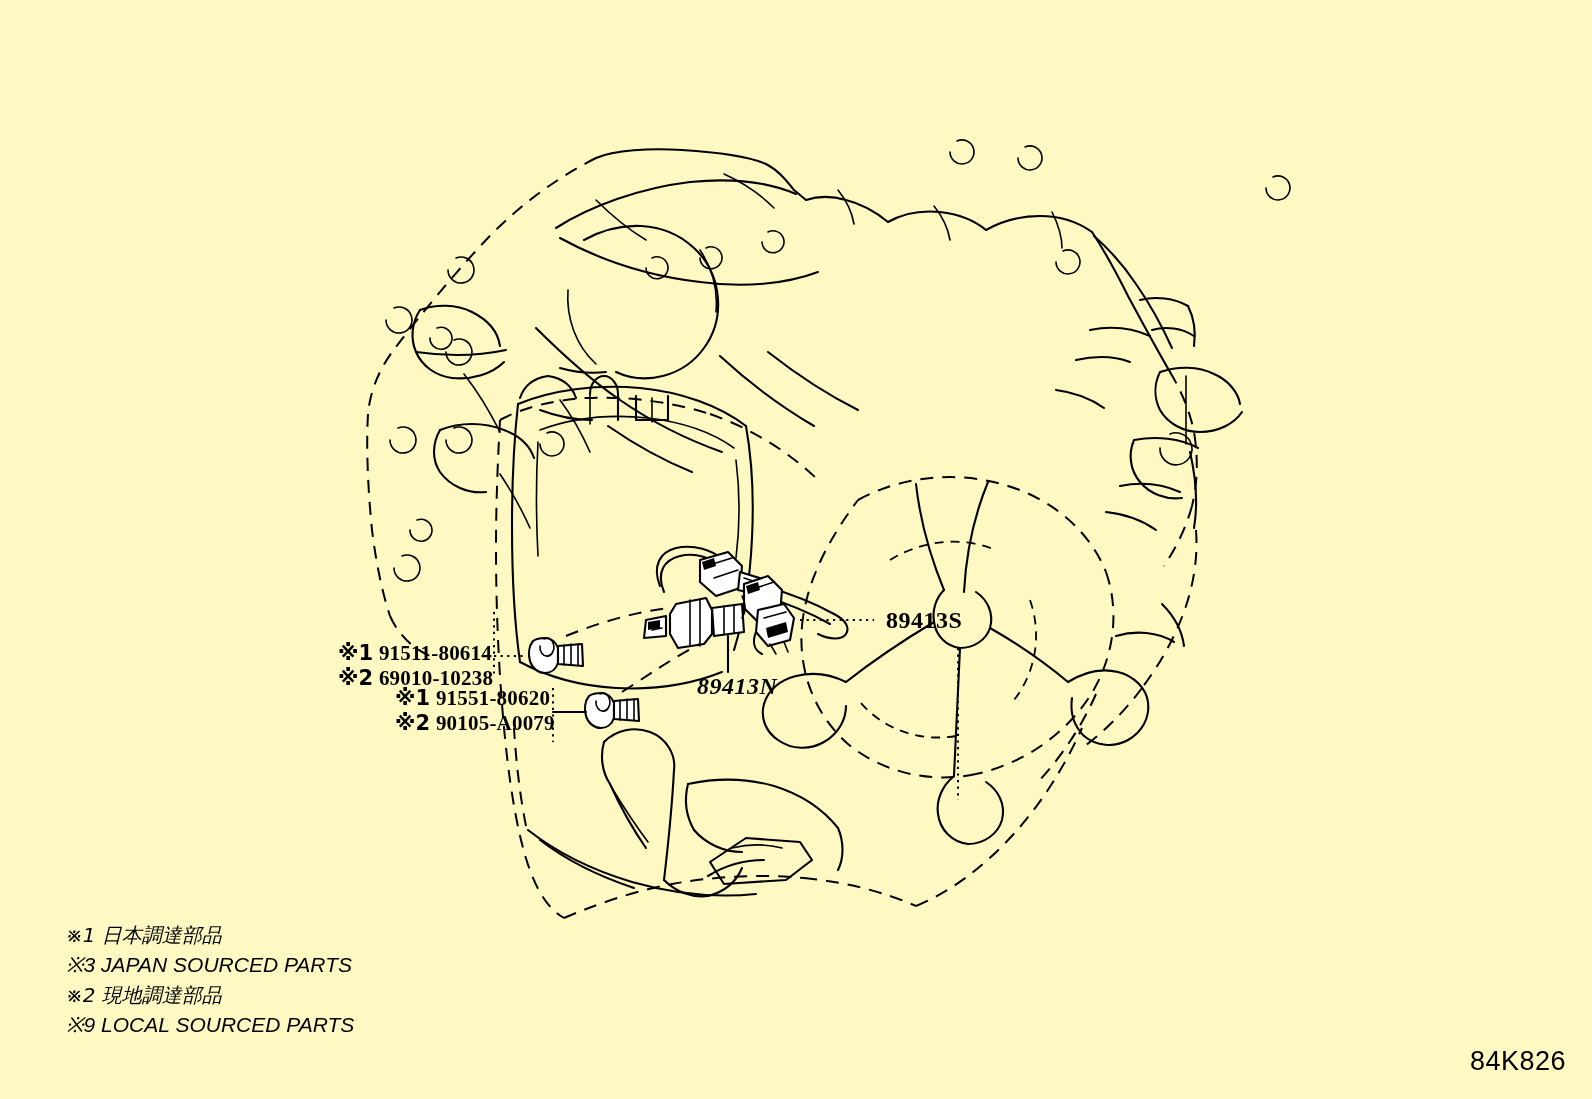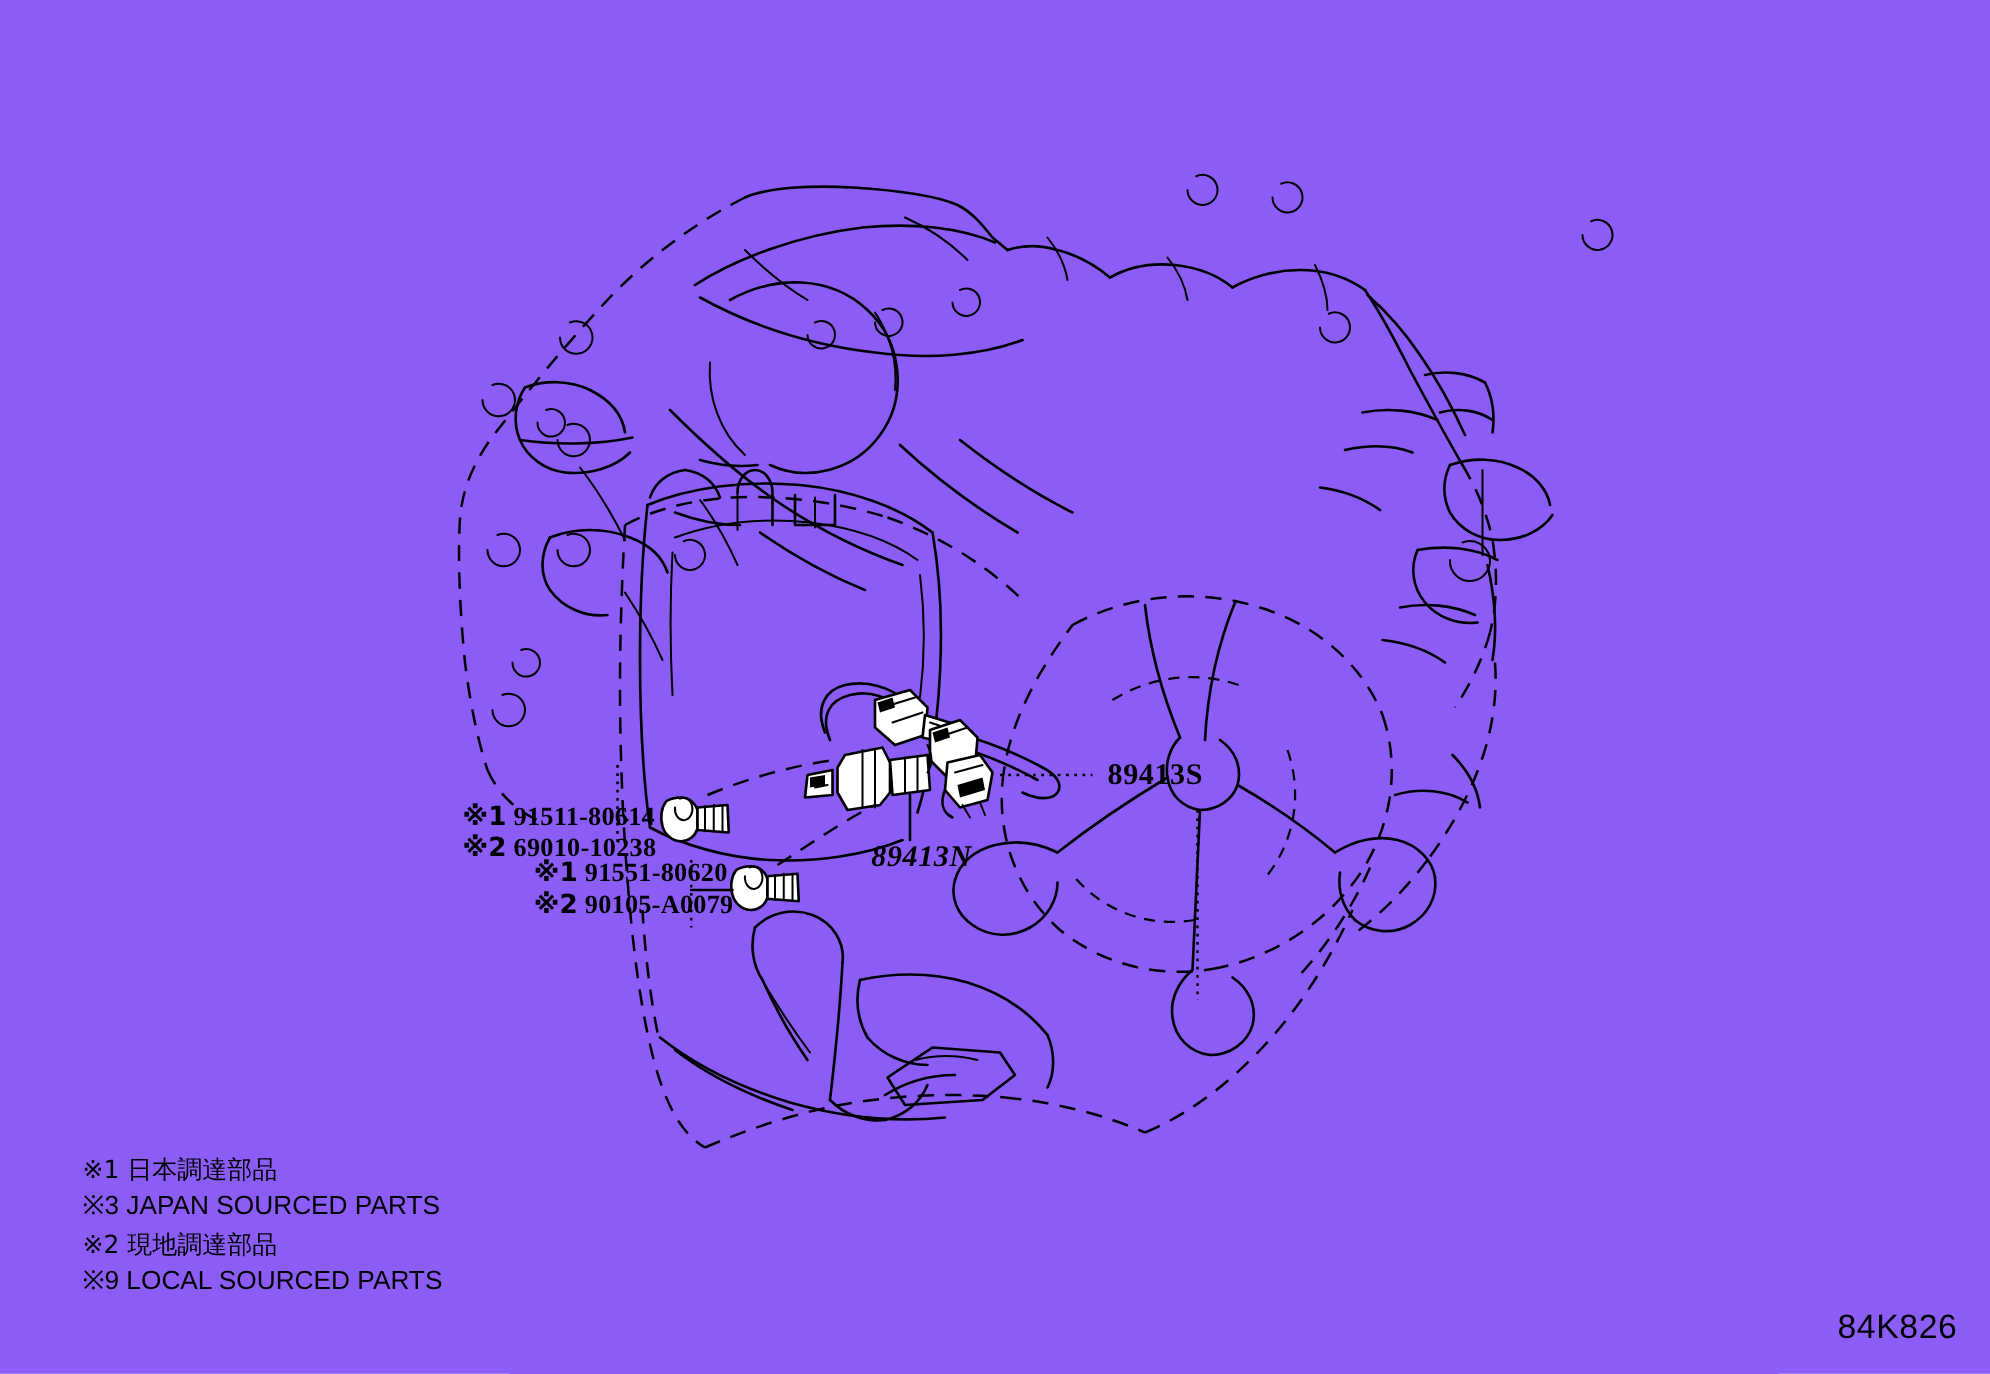--- a/index.html
+++ b/index.html
@@ -14,21 +14,21 @@
     position: relative;
     overflow: hidden;
     font-family: "Liberation Sans", sans-serif;
     color: #000000;
   }
   #sheet {
     position: absolute;
     left: 0; top: 0;
     width: 1592px;
     height: 1099px;
-    background: #8b5cf6;
+    background: #fef9c3;
   }
   #artwork {
     position: absolute;
     left: 0; top: 0;
     width: 1592px;
     height: 1099px;
   }
   .callout {
     position: absolute;
     font-family: "Liberation Serif", serif;
@@ -41,30 +41,30 @@
   }
   .partlabel {
     position: absolute;
     font-family: "Liberation Serif", serif;
     font-weight: bold;
     font-size: 21px;
     white-space: nowrap;
     line-height: 25px;
     letter-spacing: 0.2px;
     color: #000;
-    margin-left: 32px;
   }
   .legend {
     position: absolute;
     left: 66px;
     top: 920px;
     font-size: 21px;
     line-height: 30px;
     white-space: nowrap;
     color: #000;
+    font-style: italic;
   }
   .legend div {
     font-family: "Liberation Sans", sans-serif;
   }
   .legend .jp {
     font-family: "DejaVu Sans", sans-serif;
     font-size: 20px;
   }
   .sheetcode {
     position: absolute;

